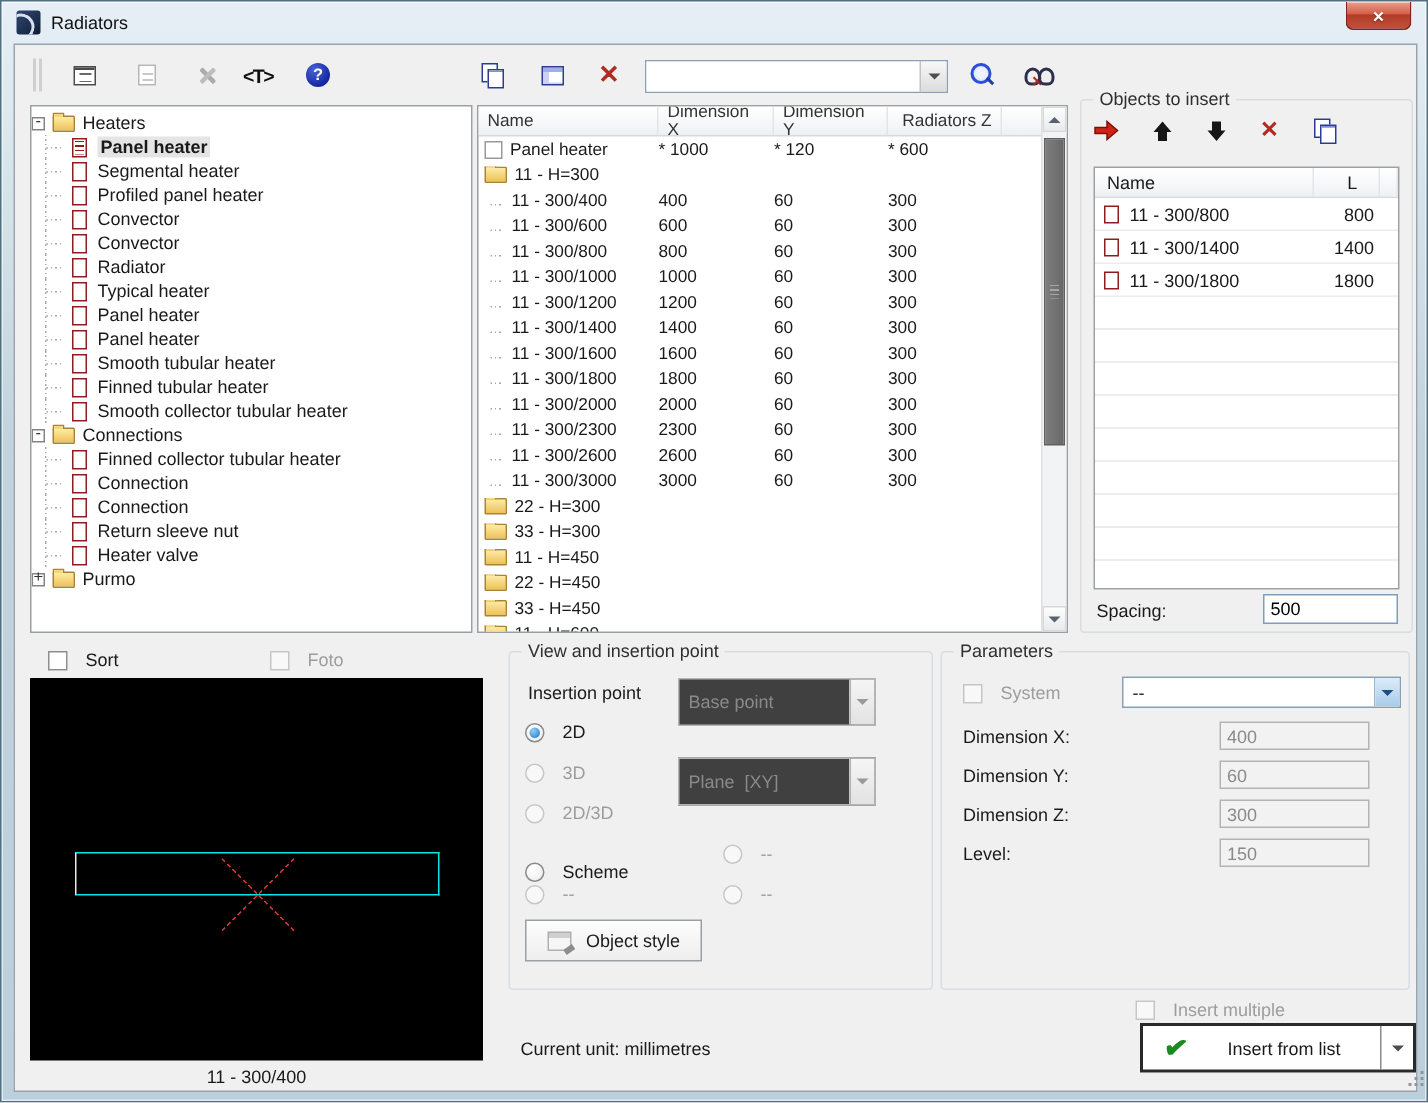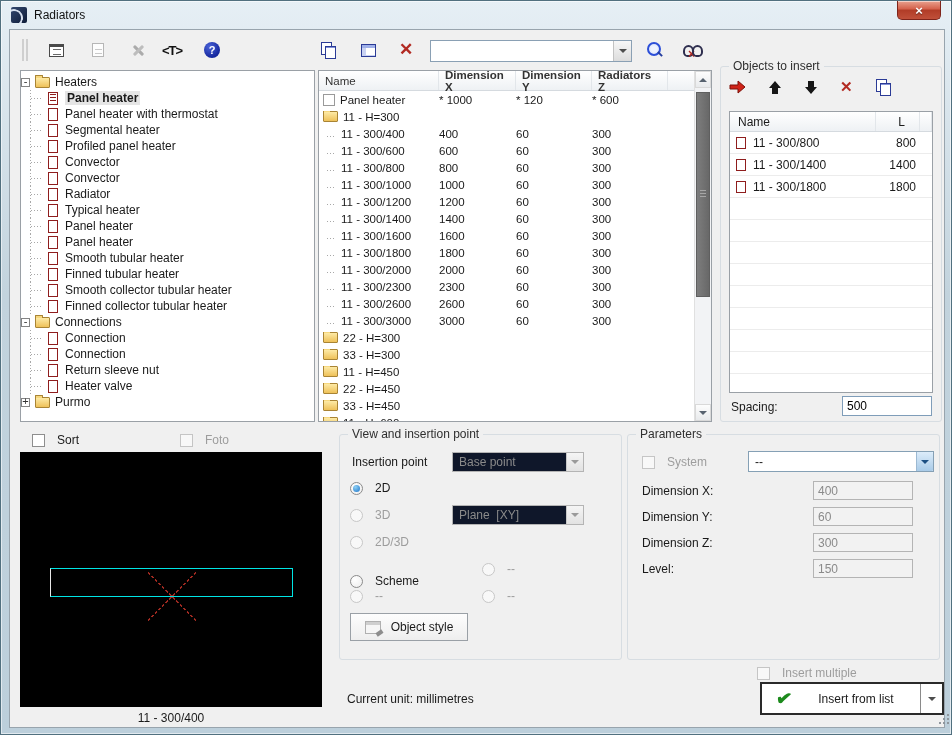--- a/index.html
+++ b/index.html
@@ -82,21 +82,21 @@
     background:linear-gradient(#fdeaa6,#eec159); border:1px solid #a98434; border-radius:1px; }
   .tfolder::before { content:""; position:absolute; left:-1px; top:-3px; width:6px; height:2px;
     background:#f6d77e; border:1px solid #a98434; border-bottom:none; border-radius:1px 1px 0 0; }
   .tbox { width:10px; height:13px; border:1px solid #8f1d1d; background:#fff; margin-right:7px; flex:none; }
   .trow[data-sel="true"] .tbox { background:repeating-linear-gradient(to bottom,#8f1d1d 0 1px,transparent 1px 3px) center/6px 9px no-repeat #fff; }
   .trow[data-sel="true"] .tlabel { font-weight:bold; background:#e5e5e5; padding:0 2px; }
 
   
   .thead { display:flex; height:20px; background:linear-gradient(#ffffff,#eef1f4); border-bottom:1px solid #d5dadf; font-size:11.5px; color:#333; }
   .thead .hc { display:flex; align-items:center; padding-left:6px; border-right:1px solid #e2e6ea; }
-  .thead .hc.num { justify-content:flex-end; padding-right:6px;font-weight:bold; }
+  .thead .hc.num { justify-content:flex-end; padding-right:6px; }
   .crow { display:flex; height:17px; align-items:center; font-size:11.5px; white-space:nowrap; }
   .c-name { width:120px; flex:none; display:flex; align-items:center; padding-left:4px; overflow:hidden; position:relative; }
   .c-num { width:77px; flex:none; text-align:left; padding-right:10px; }
   .gchk { width:12px; height:12px; border:1px solid #9a9a9a; background:#fff; margin-right:5px; flex:none; }
   .fold { position:relative; width:15px; height:11px; margin-right:5px; flex:none;
     background:linear-gradient(#fdeaa6,#eec159); border:1px solid #a98434; border-radius:1px; }
   .fold::before { content:""; position:absolute; left:-1px; top:-3px; width:6px; height:2px;
     background:#f6d77e; border:1px solid #a98434; border-bottom:none; }
   .crow[data-type="child"] .c-name { padding-left:22px; }
   .crow[data-type="child"] .c-name::before { content:""; position:absolute; left:8px; top:8px; width:9px; height:1px;
@@ -124,21 +124,21 @@
   .ohead { display:flex; height:20px; background:linear-gradient(#ffffff,#eef1f4); border-bottom:1px solid #d5dadf; }
   .ohead .hc { display:flex; align-items:center; padding-left:8px; border-right:1px solid #e2e6ea; }
   .orow { display:flex; height:22px; align-items:center; border-bottom:1px solid #ececec; background:#fff; }
   .o-name { width:146px; flex:none; display:flex; align-items:center; gap:7px; padding-left:6px; }
   .o-l { width:44px; flex:none; text-align:right; padding-right:4px; }
   .tbox.small { width:10px; height:12px; margin:0; }
 
   .field { border:1px solid #7f9db9; background:#fff; font:12px "Liberation Sans",sans-serif; padding:1px 4px; outline:none; }
 
   
-  .combo { display:flex; align-items:center; border:1px solid #b4b4b4; background:#0f172a; color:#8a8a8a; height:20px; }
+  .combo { display:flex; align-items:center; border:1px solid #b4b4b4; background:#404040; color:#8a8a8a; height:32px; }
   .combo .cval { flex:1; padding:0 6px; white-space:pre; overflow:hidden; }
   .combo .cbtn { width:17px; align-self:stretch; border-left:1px solid #c8c8c8; background:linear-gradient(#f5f5f5,#e2e2e2); display:flex; align-items:center; justify-content:center; }
   .combo .cbtn .tri-dn { border-top-color:#9a9a9a; }
   .combo.enabled { border:1px solid #85a0b5; background:#fff; color:#1a1a1a; }
   .combo.enabled .cbtn { border-left:1px solid #9cb9d2; background:linear-gradient(#dcecfa,#a9cbe8); border-radius:0 1px 1px 0; }
   .combo.enabled .cbtn .tri-dn { border-top-color:#1c4f82; }
 
   
   .radio { width:13px; height:13px; border-radius:50%; border:1px solid #8b8b8b; background:radial-gradient(circle at 35% 30%, #fff, #ececec); display:inline-flex; align-items:center; justify-content:center; flex:none; }
   .radio.sel::after { content:""; width:7px; height:7px; border-radius:50%; background:radial-gradient(circle at 35% 30%, #8fd1f5, #1d74c8); }
@@ -233,25 +233,20 @@
 
           <span class="tlabel">Heaters</span>
         </div>
 
         <div class="trow" data-kind="item" data-sel="true">
 
           <span class="tbox"></span>
           <span class="tlabel">Panel heater</span>
         </div>
 
-        <div class="trow" data-kind="item">
-
-          <span class="tbox"></span>
-          <span class="tlabel">Panel heater with thermostat</span>
-        </div>
 
         <div class="trow" data-kind="item">
 
           <span class="tbox"></span>
           <span class="tlabel">Segmental heater</span>
         </div>
 
         <div class="trow" data-kind="item">
 
           <span class="tbox"></span>
@@ -303,33 +298,33 @@
         <div class="trow" data-kind="item">
 
           <span class="tbox"></span>
           <span class="tlabel">Finned tubular heater</span>
         </div>
 
         <div class="trow" data-kind="item">
 
           <span class="tbox"></span>
           <span class="tlabel">Smooth collector tubular heater</span>
-        </div>
-
-        <div class="trow" data-kind="item">
-
-          <span class="tbox"></span>
-          <span class="tlabel">Finned collector tubular heater</span>
         </div>
 
         <div class="trow" data-kind="group">
           <span class="expand" data-box="-"></span>
           <span class="tfolder"></span>
 
           <span class="tlabel">Connections</span>
+        </div>
+
+        <div class="trow" data-kind="item">
+
+          <span class="tbox"></span>
+          <span class="tlabel">Finned collector tubular heater</span>
         </div>
 
         <div class="trow" data-kind="item">
 
           <span class="tbox"></span>
           <span class="tlabel">Connection</span>
         </div>
 
         <div class="trow" data-kind="item">
 

